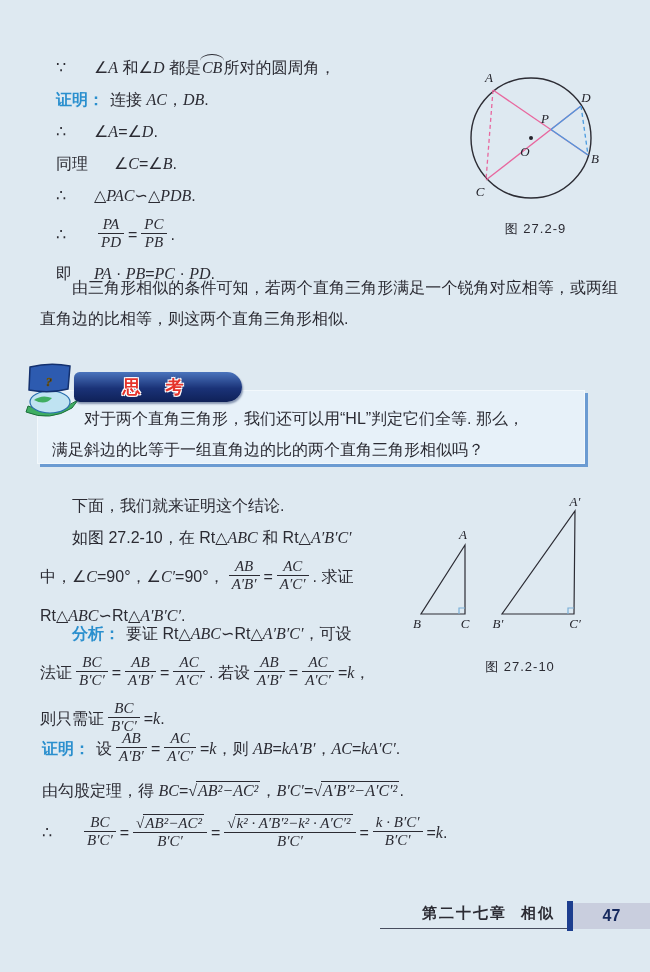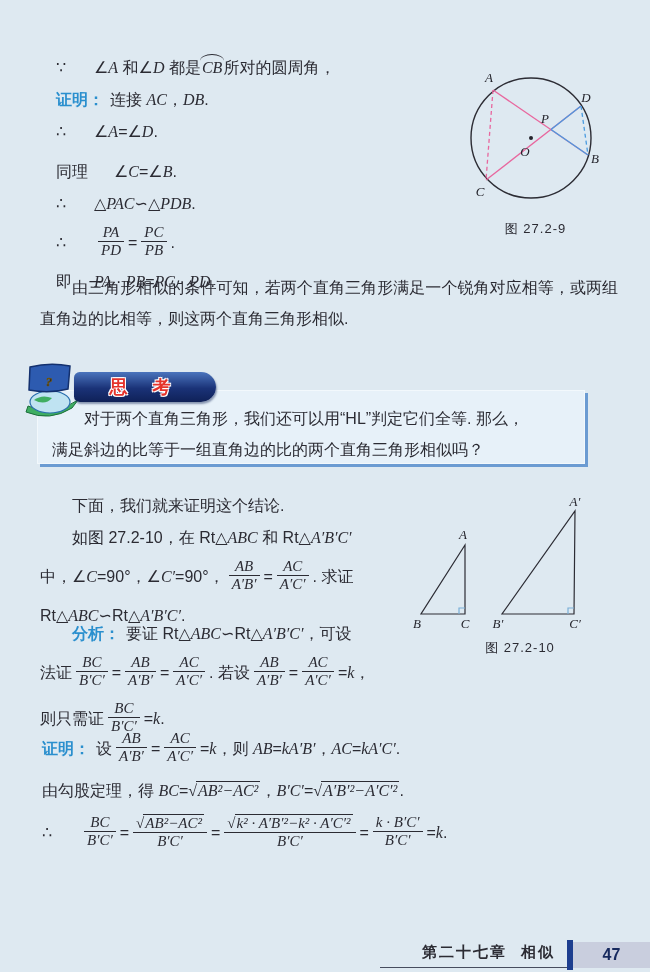--- a/index.html
+++ b/index.html
@@ -10,21 +10,21 @@
     color:#2b2b33;
   }
   
   .tline{font-size:16px; line-height:32px; white-space:nowrap; color:#2b2b33;}
   .tall{line-height:46px;}
   .med{line-height:38px;}
   .ind{text-indent:2em;}
   .var{font-family:"Liberation Serif","DejaVu Serif",serif; font-style:italic;}
   .lbl{color:#2a8fce; font-weight:bold; margin-right:6px;}
   .mk{display:inline-block; width:38px; font-style:normal;}
-  .mkw{display:inline-block; width:58px;margin-top:8px;}
+  .mkw{display:inline-block; width:58px;}
   .frac{display:inline-block; vertical-align:middle; transform:translateY(-2px);
         text-align:center; margin:0 4px; font-size:15px; line-height:1.15;}
   .fn,.fd{display:block; padding:0 3px;}
   .fd{border-top:1.2px solid #2b2b33;}
   .sqrt{white-space:nowrap;margin-top:47px;}
   .rsg{font-family:"Liberation Serif","DejaVu Serif",serif; font-style:normal;}
   .rad{border-top:1.2px solid #2b2b33; display:inline-block; line-height:1.12;
        margin-left:-1px; padding:0 2px;}
   .arc{position:relative; padding:0 1px;}
   .arc::before{content:""; position:absolute; left:-1px; right:-1px; top:-5px; height:6px;
@@ -34,35 +34,35 @@
   .fig1{position:absolute; left:453px; top:62px; margin:0; text-align:center;}
   .fig1 .cap{margin-top:6px;}
   .cap{font-size:13px; color:#2b2b33; letter-spacing:1px;}
   .para1{position:absolute; left:40px; top:272px; width:578px; margin:0;
          font-size:16px; line-height:31px; text-indent:2em; text-align:justify;}
   
   .thinkbox{position:absolute; left:37px; top:390px; width:548px; height:74px;
          background:#e7f1f9; border:1px solid #f2f8fc;
          box-shadow:3px 3px 0 0 #6b9bd2; padding:12px 14px 0 14px; box-sizing:border-box;}
   .thinkbox .tline{font-size:16px; line-height:31px; white-space:normal;}
-  .think-pill{position:absolute; left:74px; top:372px; width:142px; height:30px;
+  .think-pill{position:absolute; left:74px; top:372px; width:168px; height:30px;
          background:linear-gradient(180deg,#4a74bd 0%,#1a3277 55%,#0f2158 100%);
          border-radius:6px 16px 16px 6px;
          color:#e5332b; font-size:18px; font-weight:bold; letter-spacing:10px;
          text-align:center; line-height:30px;
          text-shadow:-1px -1px 0 #fff,1px -1px 0 #fff,-1px 1px 0 #fff,1px 1px 0 #fff;
          box-shadow:1px 2px 2px rgba(20,40,90,.45);}
   .think-icon{position:absolute; left:22px; top:360px;}
   .body1{position:absolute; left:40px; top:490px;}
   .analysis{position:absolute; left:40px; top:618px;}
   .fig2{position:absolute; left:405px; top:495px; margin:0; text-align:center;}
-  .fig2 .cap{margin-top:0;}
+  .fig2 .cap{margin-top:19px;}
   .proof2{position:absolute; left:42px; top:726px;}
   
-  .footer{position:absolute; top:940px; right:0; display:flex; align-items:center;}
+  .footer{position:absolute; top:901px; right:0; display:flex; align-items:center;}
   .footer-text{font-size:15px; font-weight:bold; color:#2b2b33; letter-spacing:2px;
          padding:0 12px 5px 42px; border-bottom:1.8px solid #474d5e;}
   .gap{display:inline-block; width:14px;}
   .footer-bar{width:6px; height:30px; background:#1d3e8f;}
   .footer-page{width:77px; height:26px; background:#c9cede; color:#16295e;
          font-weight:bold; font-size:16px; line-height:26px; text-align:center;}
   svg text{font-family:"Liberation Serif","DejaVu Serif",serif; font-style:italic;
          font-size:13px; fill:#24242c;}
 </style>
 </head>

